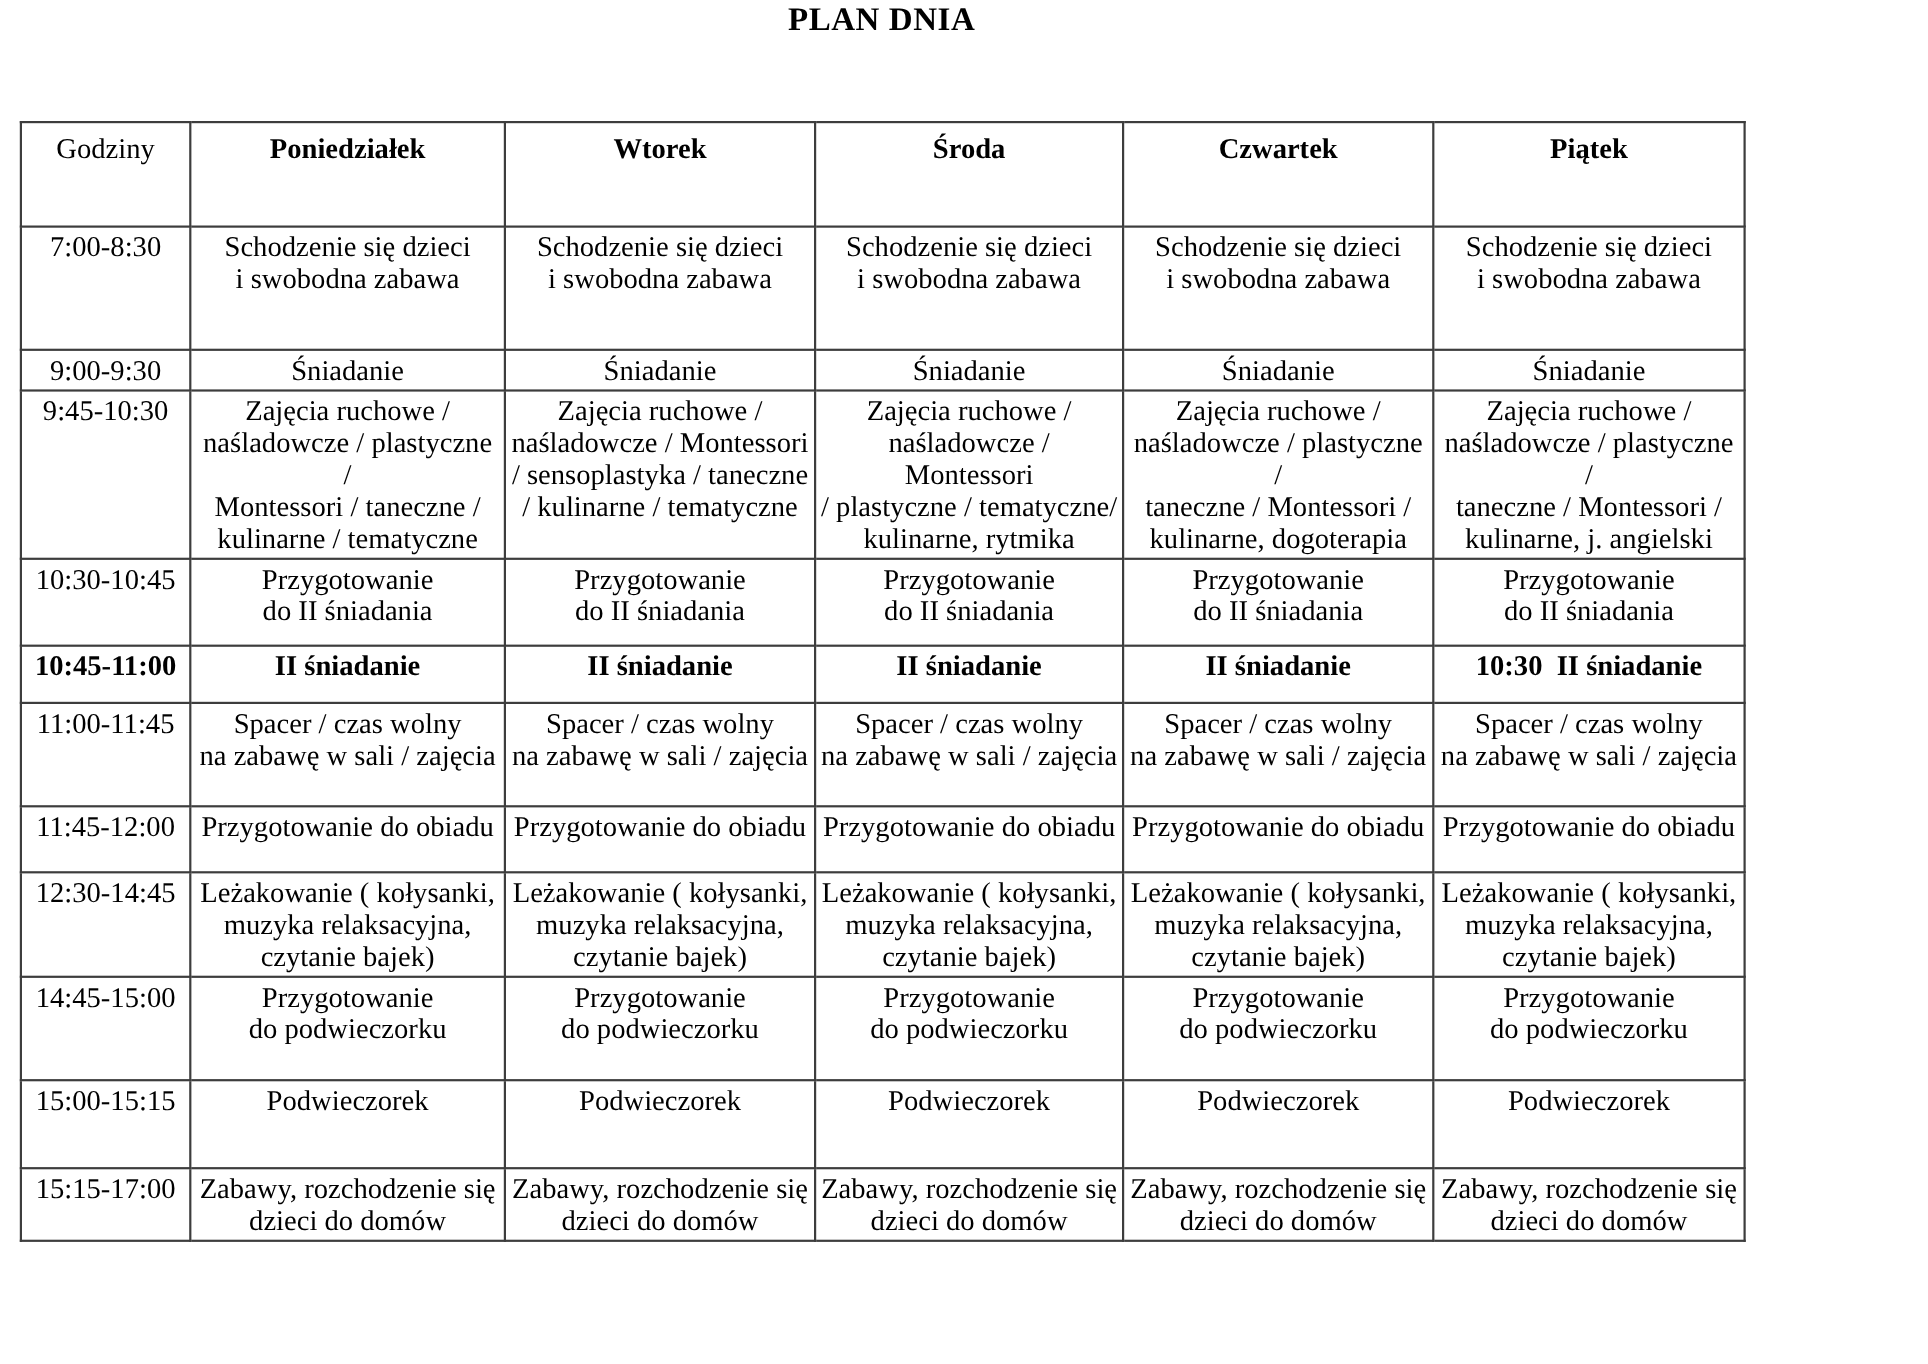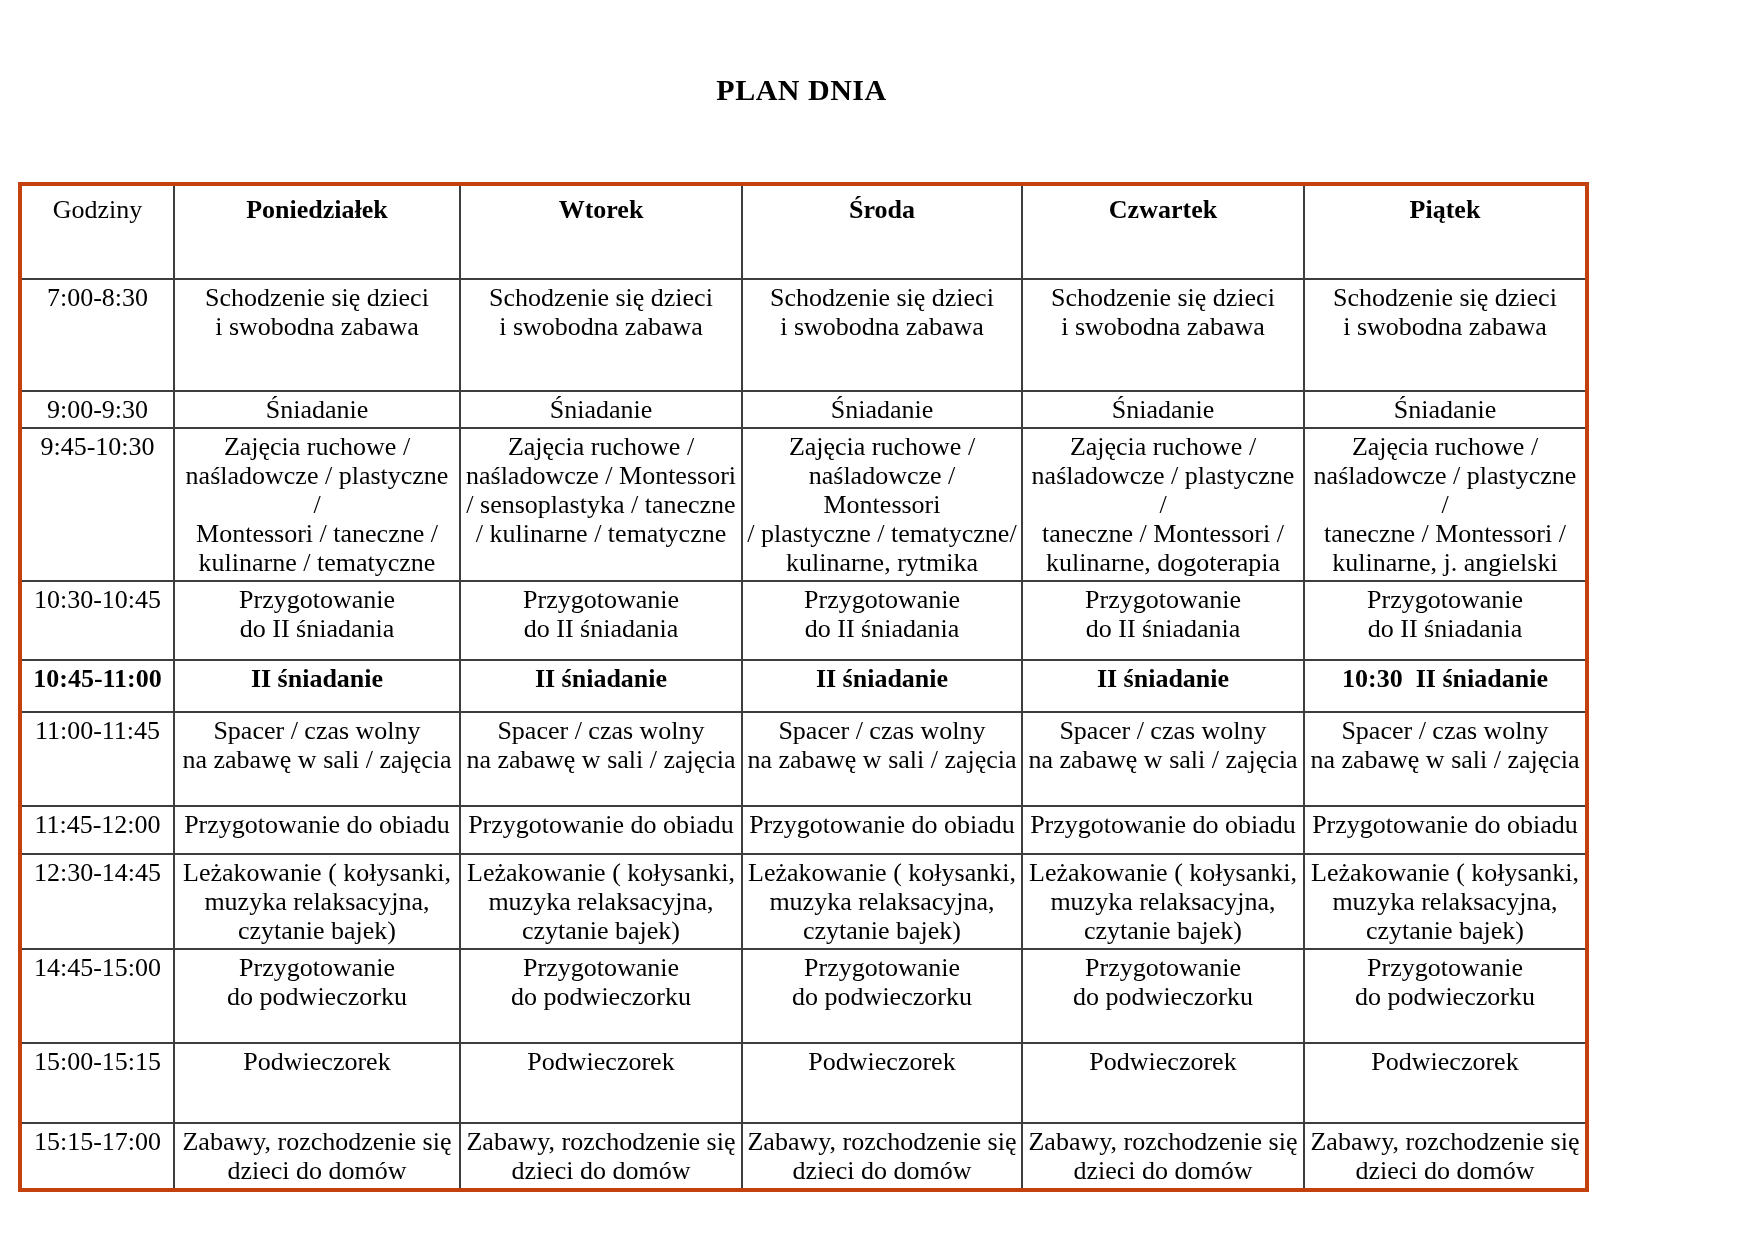--- a/index.html
+++ b/index.html
@@ -14,36 +14,35 @@
     font-family: "Liberation Serif", "DejaVu Serif", serif;
     color: #000000;
   }
   .page {
     width: 1753px;
     height: 1240px;
     position: relative;
   }
   .doc-title {
     margin: 0;
-    padding-top: 72px;
     width: 1567px;
     margin-left: 18px;
     text-align: center;
     font-size: 30px;
     line-height: 36px;
     font-weight: bold;
     letter-spacing: 0.5px;
   }
   table.schedule {
     border-collapse: collapse;
     table-layout: fixed;
     margin-left: 18px;
     margin-top: 74px;
     width: 1567px;
-    border: 4px solid #c2410c;
+    border: 2px solid #c2410c;
   }
   table.schedule th,
   table.schedule td {
     border: 2px solid #3d3d3d;
     vertical-align: top;
     text-align: center;
     padding: 3px 4px;
     font-size: 26px;
     line-height: 29px;
     white-space: pre-wrap;
@@ -57,21 +56,21 @@
   table.schedule thead th.time-col-header {
     font-weight: normal;
   }
   
   tbody tr:nth-child(1)  { height: 112px;  }
   tbody tr:nth-child(2)  { height: 36px; padding-left: 40px;  }
   tbody tr:nth-child(3)  { height: 116px; }
   tbody tr:nth-child(4)  { height: 79px;  }
   tbody tr:nth-child(5)  { height: 52px; font-weight: bold;  }
   tbody tr:nth-child(6)  { height: 94px;  }
-  tbody tr:nth-child(7)  { height: 48px;  }
+  tbody tr:nth-child(7)  { height: 60px;  }
   tbody tr:nth-child(8)  { height: 59px;  }
   tbody tr:nth-child(9)  { height: 94px;  }
   tbody tr:nth-child(10) { height: 80px;  }
   tbody tr:nth-child(11) { height: 52px;  }
   tbody tr:nth-child(12) { height: 59px;  }
 </style>
 </head>
 <body>
 
 <div class="page">

